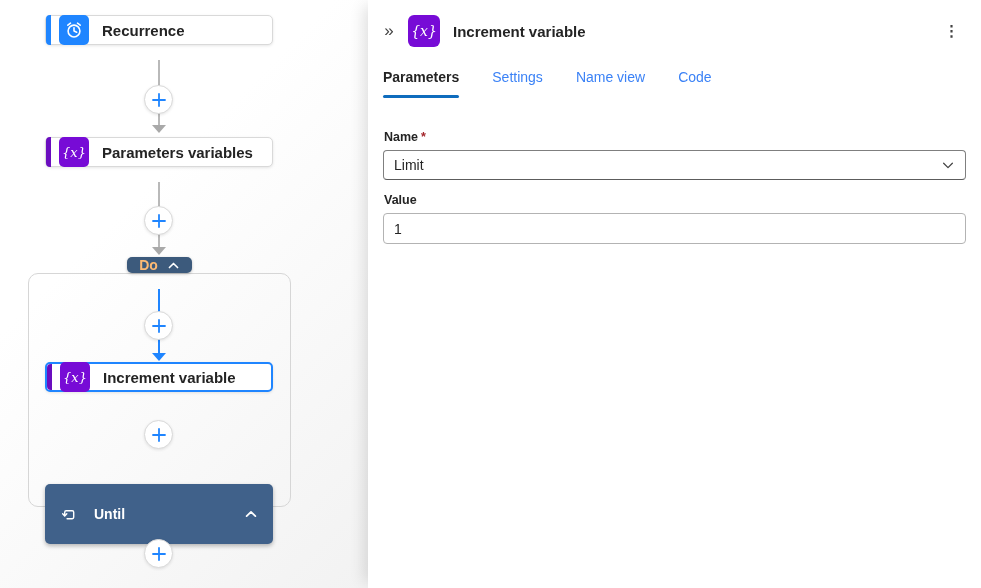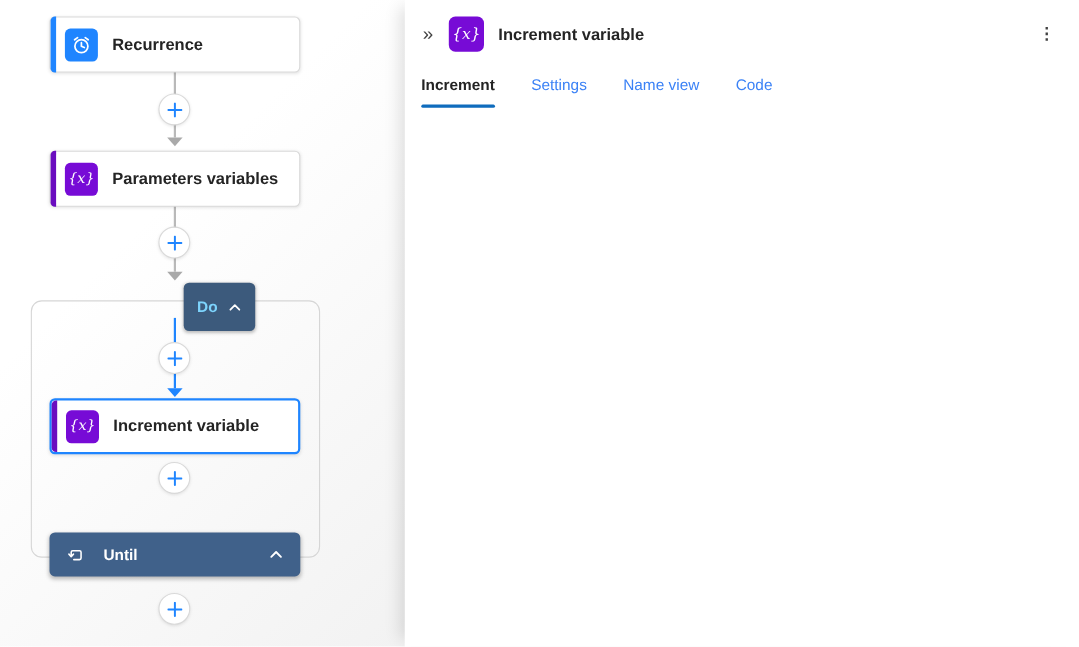--- a/index.html
+++ b/index.html
@@ -8,21 +8,21 @@
     position:relative; width:981px; height:588px; overflow:hidden;
     font-family:"Liberation Sans", sans-serif; color:#242424; background:#fff;
   }
 
   
   .canvas {
     position:absolute; left:0; top:0; width:368px; height:588px;
     background:linear-gradient(135deg, #ffffff 35%, #f2f2f2 100%);
   }
   .card {
-    position:absolute; left:45px; width:228px; height:51px;
+    position:absolute; left:45px; width:228px; height:30px;
     background:#fff; border:1px solid #d9d9d9; border-radius:5px;
     box-shadow:0 1px 3px rgba(0,0,0,0.10);
     display:flex; align-items:center; box-sizing:border-box; cursor:pointer; z-index:3;
   }
   .card.selected { border:2px solid var(--accent-blue,#1f85ff); }
   .accent { position:absolute; left:0; top:-1px; bottom:-1px; width:5px; border-radius:4px 0 0 4px; }
   .card.selected .accent { top:0; bottom:0; }
   .accent.blue   { background:var(--accent-blue,#1f85ff); }
   .accent.purple { background:var(--purple-dark,#6a0dbf); }
   .node-icon {
@@ -46,27 +46,27 @@
     position:absolute; left:144px; width:29px; height:29px; box-sizing:border-box;
     border-radius:50%; background:#fff; border:1px solid #d9d9d9;
     box-shadow:0 1px 3px rgba(0,0,0,0.10); cursor:pointer; z-index:4;
     display:flex; align-items:center; justify-content:center;
   }
   .scope {
     position:absolute; left:28px; top:273px; width:263px; height:234px;
     border:1px solid #d6d6d6; border-radius:10px; z-index:1; box-sizing:border-box;
   }
   .do-pill {
-    position:absolute; left:127px; top:257px; width:65px; height:44px;
-    background:var(--slate,#3c5a7c); border-radius:5px; color:#7dd3fc; cursor:pointer;
+    position:absolute; left:127px; top:257px; width:65px; height:16px;
+    background:var(--slate,#3c5a7c); border-radius:5px; color:#fdba74; cursor:pointer;
     display:flex; align-items:center; justify-content:center; gap:9px;
-    font-size:14px; font-weight:700; z-index:3; box-shadow:0 1px 3px rgba(0,0,0,0.25);margin-left:40px;
+    font-size:14px; font-weight:700; z-index:3; box-shadow:0 1px 3px rgba(0,0,0,0.25);
   }
   .until-bar {
-    position:absolute; left:45px; top:484px; width:228px; height:40px;
+    position:absolute; left:45px; top:484px; width:228px; height:60px;
     background:var(--slate-until,#40618a); border-radius:5px; color:#fff; cursor:pointer;
     display:flex; align-items:center; z-index:3; box-shadow:0 2px 4px rgba(0,0,0,0.28);
     font-size:14px; font-weight:700;
   }
   .until-bar .u-icon { margin-left:15px; display:flex; }
   .until-bar .u-label { margin-left:17px; }
   .until-bar .u-chev { margin-left:auto; margin-right:15px; display:flex; }
 
   
   .panel {
@@ -217,28 +217,46 @@
       <span class="collapse-btn">»</span>
       <span class="panel-icon">
         <span class="vx">{x}</span>
       </span>
       <span class="panel-title">Increment variable</span>
       <span class="more-btn">⋮</span>
     </div>
 
     <div class="tabs">
       <div class="tab active">
-        <span>Increment</span>
+        <span>Parameters</span>
       </div>
       <div class="tab">
         <span>Settings</span>
       </div>
       <div class="tab">
         <span>Name view</span>
       </div>
       <div class="tab">
         <span>Code</span>
       </div>
     </div>
 
+    <div class="form">
+
+      <label class="field-label">
+        <span>Name</span><span class="req">*</span>
+      </label>
+      <div class="combobox">
+        <span>Limit</span>
+        <svg width="14" height="14" viewBox="0 0 16 16" fill="none" stroke="#424242" stroke-width="1.4" stroke-linecap="round" stroke-linejoin="round">
+          <path d="M3 6 L8 11 L13 6"></path>
+        </svg>
+      </div>
+
+      <label class="field-label">
+        <span>Value</span>
+      </label>
+      <input class="textfield" type="text" value="1" style="">
+
+    </div>
   </div>
 
 </div>
 
 </body></html>

